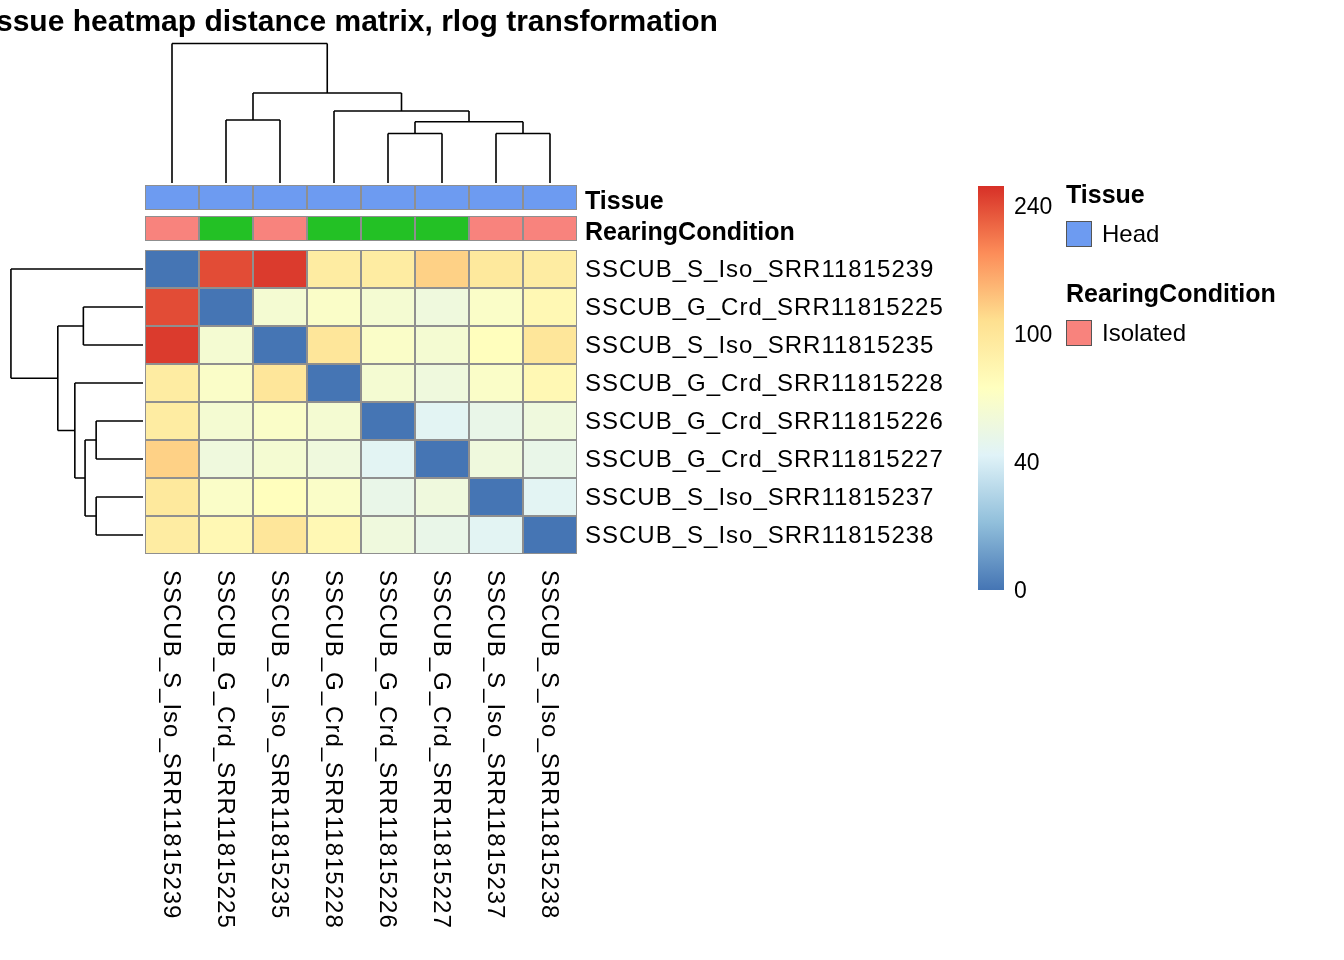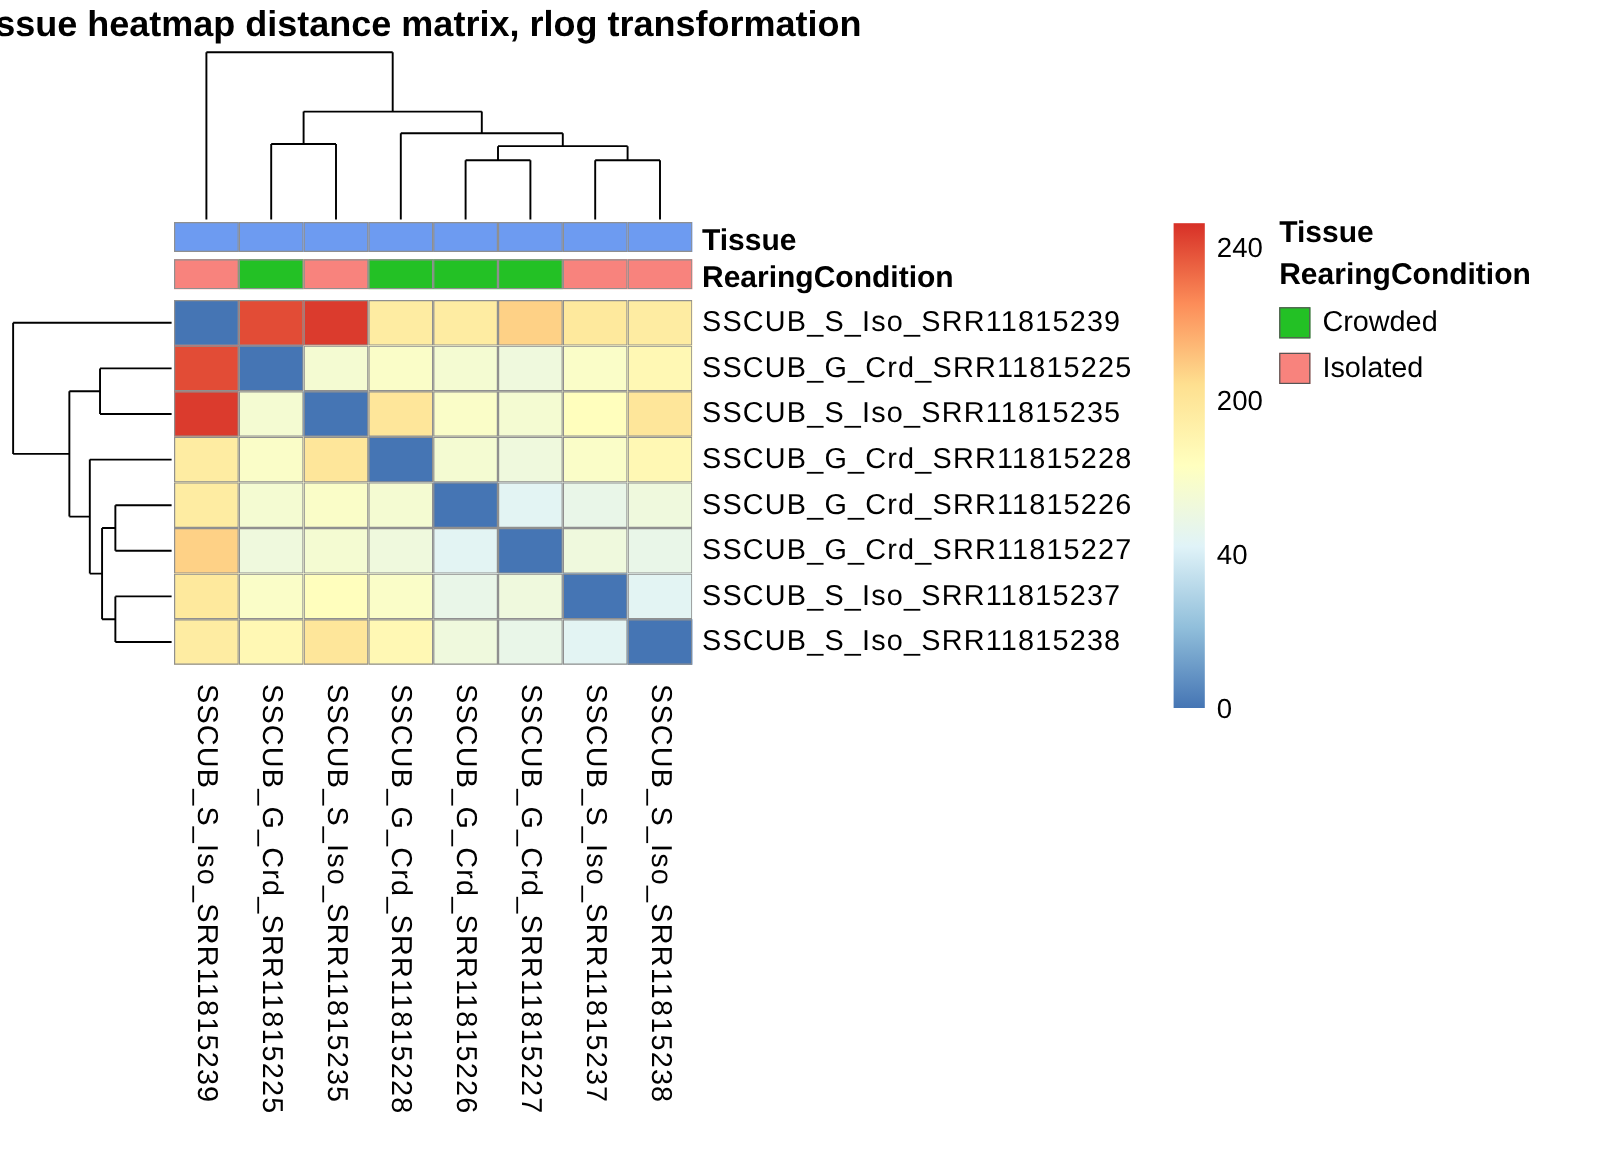--- a/index.html
+++ b/index.html
@@ -168,31 +168,33 @@
     <div class="clabel" style="left: 348px;">SSCUB_G_Crd_SRR11815228</div>
     <div class="clabel" style="left: 402px;">SSCUB_G_Crd_SRR11815226</div>
     <div class="clabel" style="left: 456px;">SSCUB_G_Crd_SRR11815227</div>
     <div class="clabel" style="left: 510px;">SSCUB_S_Iso_SRR11815237</div>
     <div class="clabel" style="left: 564px;">SSCUB_S_Iso_SRR11815238</div>
   </div>
 
 <div id="colorbar" style="background: linear-gradient(to top, rgb(69, 117, 180) 0%, rgb(145, 191, 219) 16.67%, rgb(224, 243, 248) 33.33%, rgb(255, 255, 191) 50%, rgb(254, 224, 144) 66.67%, rgb(252, 141, 89) 83.33%, rgb(215, 48, 39) 100%);"></div>
 <div id="colorbar-ticks">
     <div class="cbtick" style="top: 193.456px;">240</div>
-    <div class="cbtick" style="top: 321.304px;">200</div>
+    <div class="cbtick" style="top: 321.304px;">100</div>
     <div class="cbtick" style="top: 449.152px;">40</div>
     <div class="cbtick" style="top: 577px;">0</div>
   </div>
 
 <div id="legend">
   <div class="legend-title">Tissue</div>
+  <div class="legend-items" id="legend-tissue-items">
+      <div class="legend-item">
+        <div class="legend-swatch" style="background: rgb(109, 155, 241);"></div>
+        <div class="legend-label">Head</div>
+      </div>
+    </div>
   <div class="legend-title">RearingCondition</div>
   <div class="legend-items" id="legend-rearing-items">
-      <div class="legend-item">
-        <div class="legend-swatch" style="background: rgb(35, 193, 37);"></div>
-        <div class="legend-label">Crowded</div>
-      </div>
       <div class="legend-item">
         <div class="legend-swatch" style="background: rgb(248, 131, 125);"></div>
         <div class="legend-label">Isolated</div>
       </div>
     </div>
 </div>
 
 </body></html>

